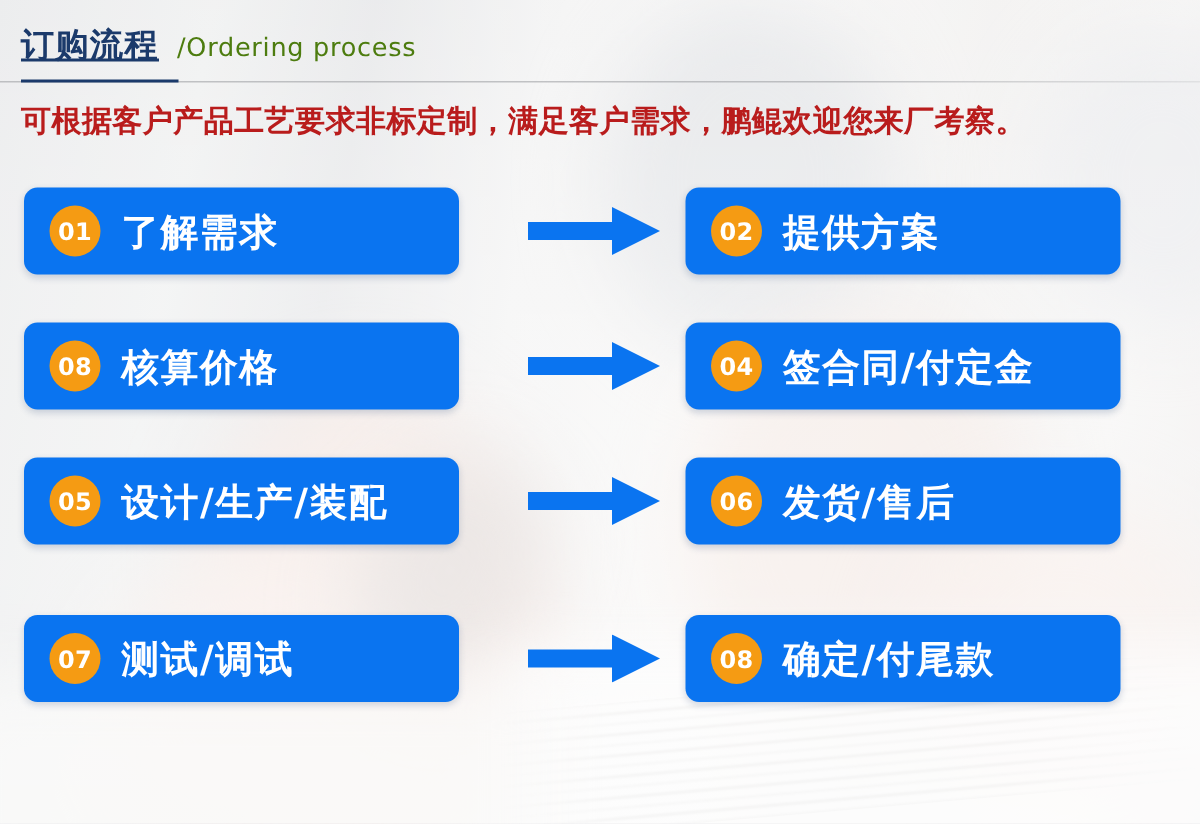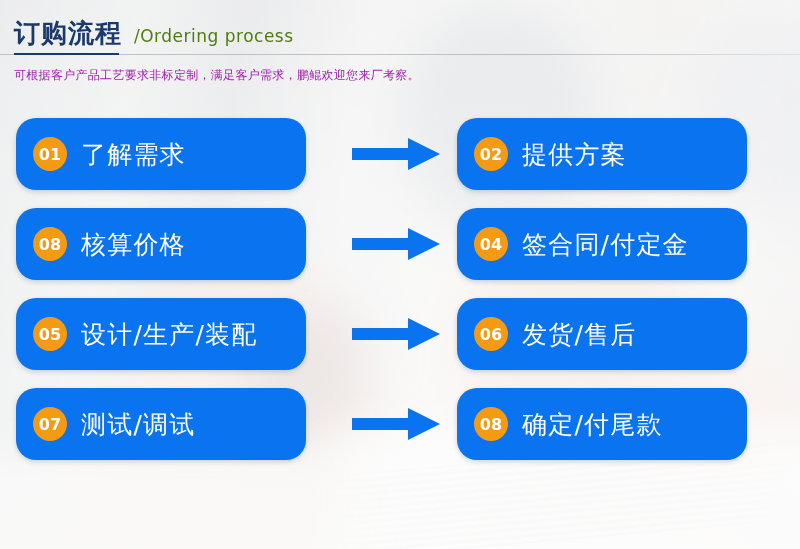--- a/index.html
+++ b/index.html
@@ -130,26 +130,27 @@
     width: 800px;
   }
   .title-row {
     position: absolute;
     left: 14px; top: 20px;
     display: flex;
     align-items: baseline;
     gap: 12px;
   }
   .title-cn {
-    font-size: 26px;
+    font-size: 22px;
     font-weight: 700;
     color: #1b3a6b;
     letter-spacing: 1px;
     line-height: 1;
     white-space: nowrap;
+    text-decoration: underline;
   }
   .title-en {
     font-size: 17px;
     font-weight: 400;
     color: #4d7c0f;
     letter-spacing: 0.5px;
     line-height: 1;
     white-space: nowrap;
   }
   .title-underline {
@@ -166,23 +167,23 @@
     height: 1px;
     background: linear-gradient(to right,
       rgba(150,152,156,0.55) 0%,
       rgba(150,152,156,0.55) 70%,
       rgba(150,152,156,0.18) 100%);
   }
   .subtitle {
     position: absolute;
     left: 14px; top: 67px;
     width: 780px;
-    font-size: 12px;
-    font-weight: 400;
-    color: #a21caf;
+    font-size: 20px;
+    font-weight: 700;
+    color: #b91c1c;
     letter-spacing: 0.3px;
     white-space: nowrap;
   }
 
   
   .flow {
     position: absolute;
     left: 0; top: 118px;
     width: 800px;
     height: 340px;
@@ -191,26 +192,26 @@
     position: absolute;
     left: 0;
     width: 800px;
     height: 58px;
     display: flex;
     align-items: center;
   }
   .flow-row.r0 { top: 7px; }
   .flow-row.r1 { top: 97px; }
   .flow-row.r2 { top: 187px; }
-  .flow-row.r3 { top: 277px; }
+  .flow-row.r3 { top: 292px; }
 
   .step {
     position: absolute;
-    height: 72px;
-    border-radius: 20px;
+    height: 58px;
+    border-radius: 9px;
     background: #0a74f0;
     display: flex;
     align-items: center;
     box-shadow: 0 2px 5px rgba(30, 60, 110, 0.20);
   }
   .step.left  { left: 16px;  width: 290px; }
   .step.right { left: 457px; width: 290px; }
 
   .badge {
     flex: 0 0 auto;
@@ -224,21 +225,21 @@
     font-weight: 700;
     display: flex;
     align-items: center;
     justify-content: center;
     letter-spacing: 0.2px;
   }
   .step-label {
     margin-left: 14px;
     color: #ffffff;
     font-size: 25px;
-    font-weight: 400;
+    font-weight: 700;
     letter-spacing: 1.2px;
     white-space: nowrap;
     line-height: 1;
   }
 
   .arrow {
     position: absolute;
     left: 352px;
     top: 13px;
     width: 88px;

